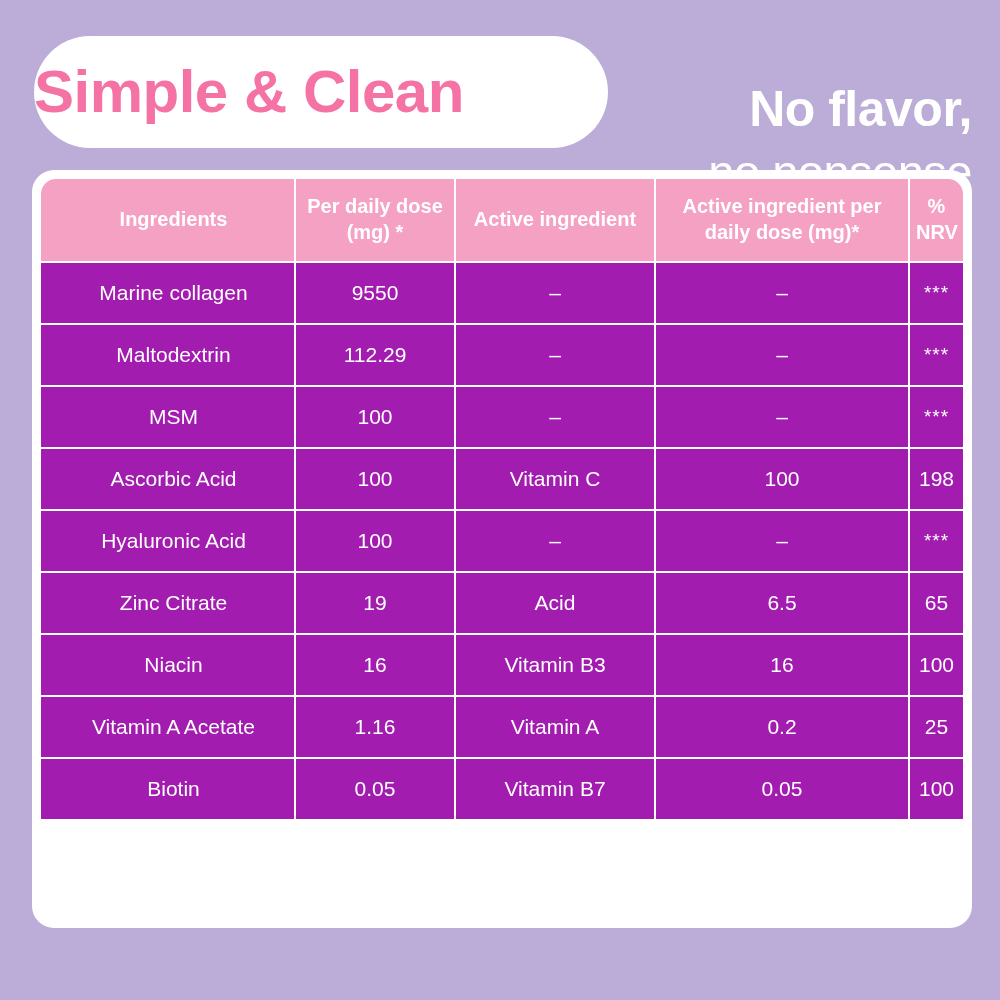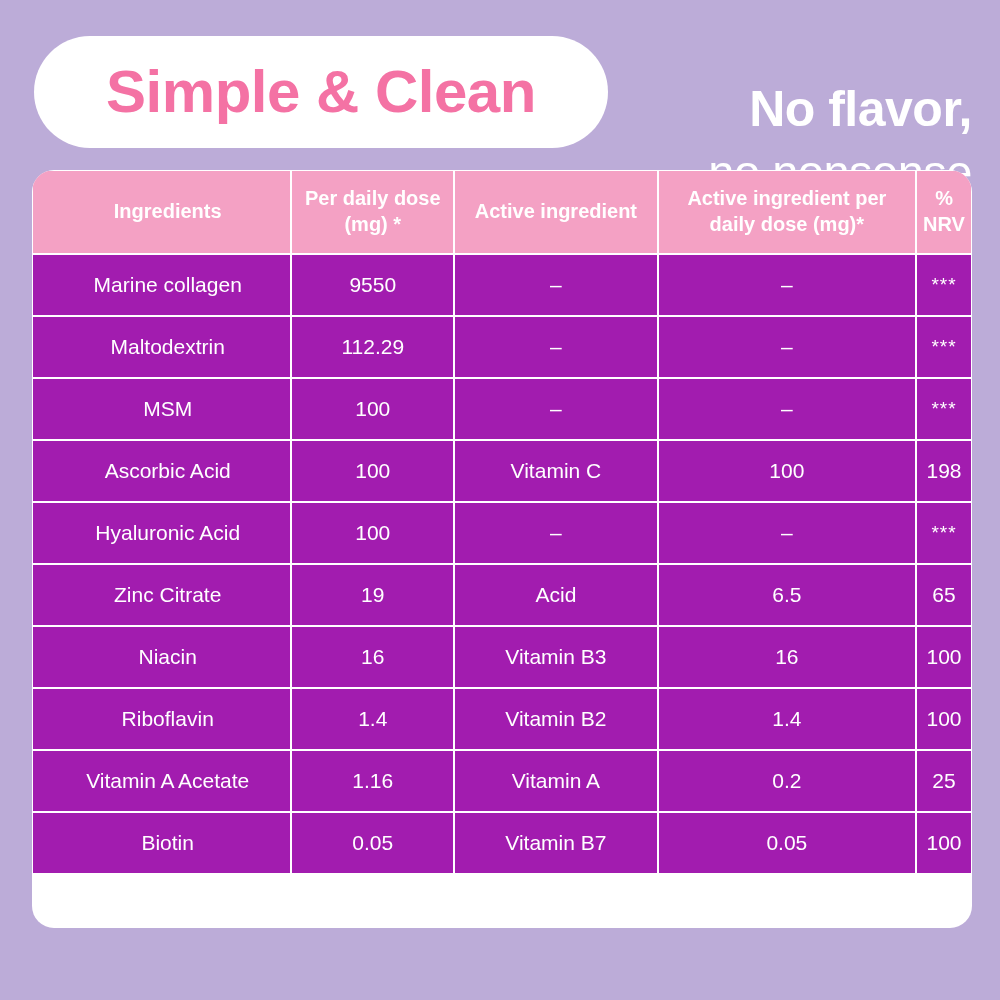--- a/index.html
+++ b/index.html
@@ -28,21 +28,21 @@
   .title-pill {
     position: absolute;
     left: 34px;
     top: 36px;
     width: 574px;
     height: 112px;
     background: #ffffff;
     border-radius: 56px;
     display: flex;
     align-items: center;
-    justify-content: center;
+    justify-content: flex-start;
   }
 
   .title-pill-text {
     color: #f472a4;
     font-size: 60px;
     font-weight: bold;
     letter-spacing: -0.5px;
     line-height: 1;
     white-space: nowrap;
   }
@@ -76,21 +76,21 @@
 
   
   .table-card {
     position: absolute;
     left: 32px;
     top: 170px;
     width: 940px;
     height: 758px;
     background: #ffffff;
     border-radius: 22px;
-    padding: 1px;
+    padding: 9px;
     overflow: hidden;
   }
 
   .table-clip {
     width: 100%;
     height: 100%;
     border-radius: 15px;
     overflow: hidden;
   }
 
@@ -225,27 +225,20 @@
             <td>65</td>
           </tr>
           <tr>
             <td class="ing">Niacin</td>
             <td>16</td>
             <td>Vitamin B3</td>
             <td>16</td>
             <td>100</td>
           </tr>
           <tr>
-            <td class="ing">Riboflavin</td>
-            <td>1.4</td>
-            <td>Vitamin B2</td>
-            <td>1.4</td>
-            <td>100</td>
-          </tr>
-          <tr>
             <td class="ing">Vitamin A Acetate</td>
             <td>1.16</td>
             <td>Vitamin A</td>
             <td>0.2</td>
             <td>25</td>
           </tr>
           <tr>
             <td class="ing">Biotin</td>
             <td>0.05</td>
             <td>Vitamin B7</td>

